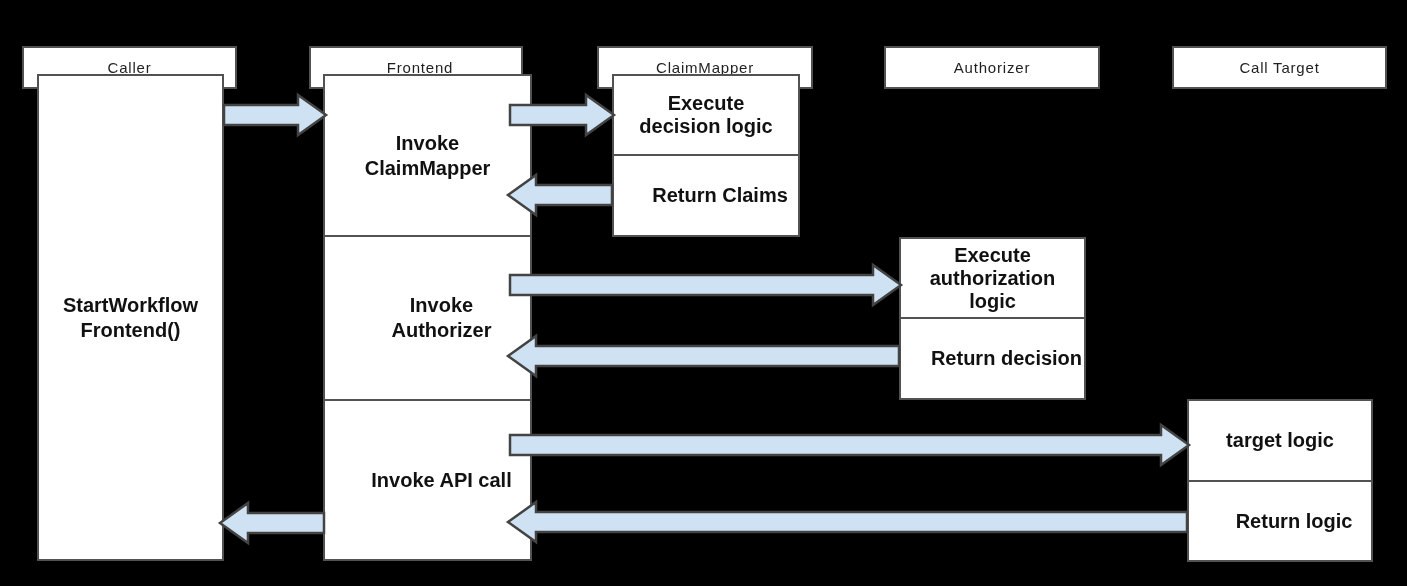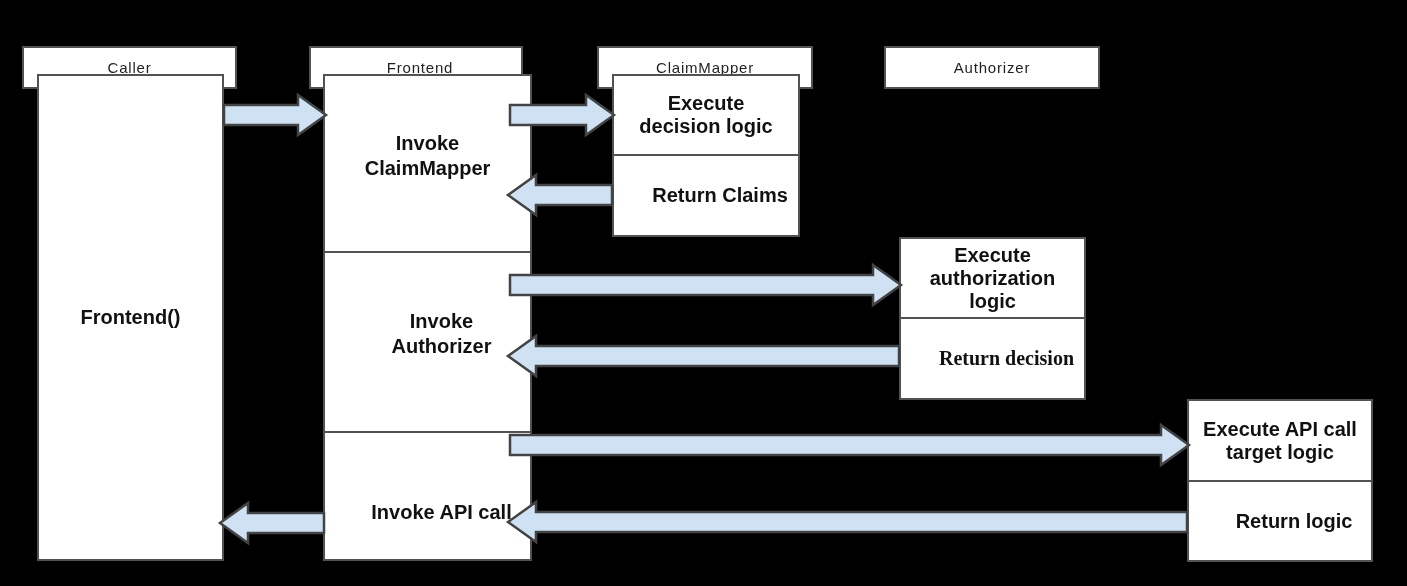--- a/index.html
+++ b/index.html
@@ -56,28 +56,30 @@
 </style>
 </head>
 <body>
 
 <div class="canvas">
 
   <div class="hdr" style="left:22px;width:215px;">Caller</div>
   <div class="hdr" style="left:309px;width:214px;padding-left:8px;">Frontend</div>
   <div class="hdr" style="left:597px;width:216px;">ClaimMapper</div>
   <div class="hdr" style="left:884px;width:216px;">Authorizer</div>
+  <div class="hdr" style="left:1172px;width:215px;">Call Target</div>
 
   <div class="box" style="left:37px;top:74px;width:187px;height:487px;">
     <div class="cell" style="flex:1 1 auto;">
+      <span class="ln wide-ln">StartWorkflow</span>
       <span class="ln wide-ln">Frontend()</span>
     </div>
   </div>
 
-  <div class="box" style="left:323px;top:74px;width:209px;height:487px;gap:16px;">
+  <div class="box" style="left:323px;top:74px;width:209px;height:487px;">
     <div class="cell" style="height:159px;">
       <span class="ln wide-ln">Invoke</span>
       <span class="ln wide-ln">ClaimMapper</span>
     </div>
     <div class="cell divider" style="height:164px;">
       <span class="ln wide-ln">Invoke</span>
       <span class="ln wide-ln">Authorizer</span>
     </div>
     <div class="cell divider" style="height:160px;">
       <span class="ln">Invoke API call</span>
@@ -93,28 +95,27 @@
       <span class="ln">Return Claims</span>
     </div>
   </div>
 
   <div class="box" style="left:899px;top:237px;width:187px;height:163px;">
     <div class="cell" style="height:78px;">
       <span class="ln">Execute</span>
       <span class="ln">authorization</span>
       <span class="ln">logic</span>
     </div>
-    <div class="cell divider" style="height:81px;font-family:Liberation Serif, serif;">
+    <div class="cell divider" style="height:81px;">
       <span class="ln">Return decision</span>
     </div>
   </div>
 
   <div class="box" style="left:1187px;top:399px;width:186px;height:163px;">
     <div class="cell" style="height:79px;">
-      <span class="ln">Execute API call</span>
       <span class="ln">target logic</span>
     </div>
     <div class="cell divider" style="height:80px;">
       <span class="ln">Return logic</span>
     </div>
   </div>
 
   <svg class="arrows" width="1407" height="586" viewBox="0 0 1407 586">
     <polygon class="arrow" points="224,105 298,105 298,95 326,115 298,135 298,125 224,125"></polygon>
     <polygon class="arrow" points="510,105 586,105 586,95 614,115 586,135 586,125 510,125"></polygon>

